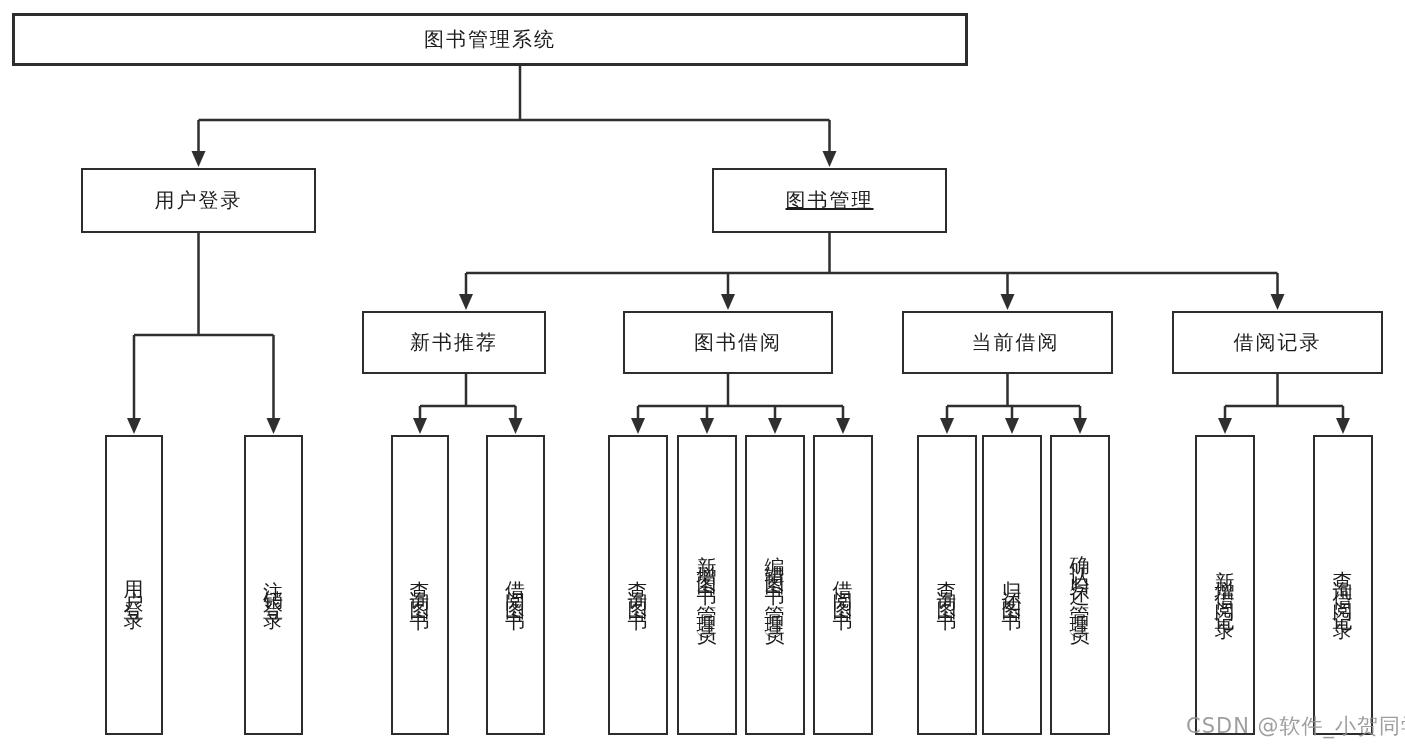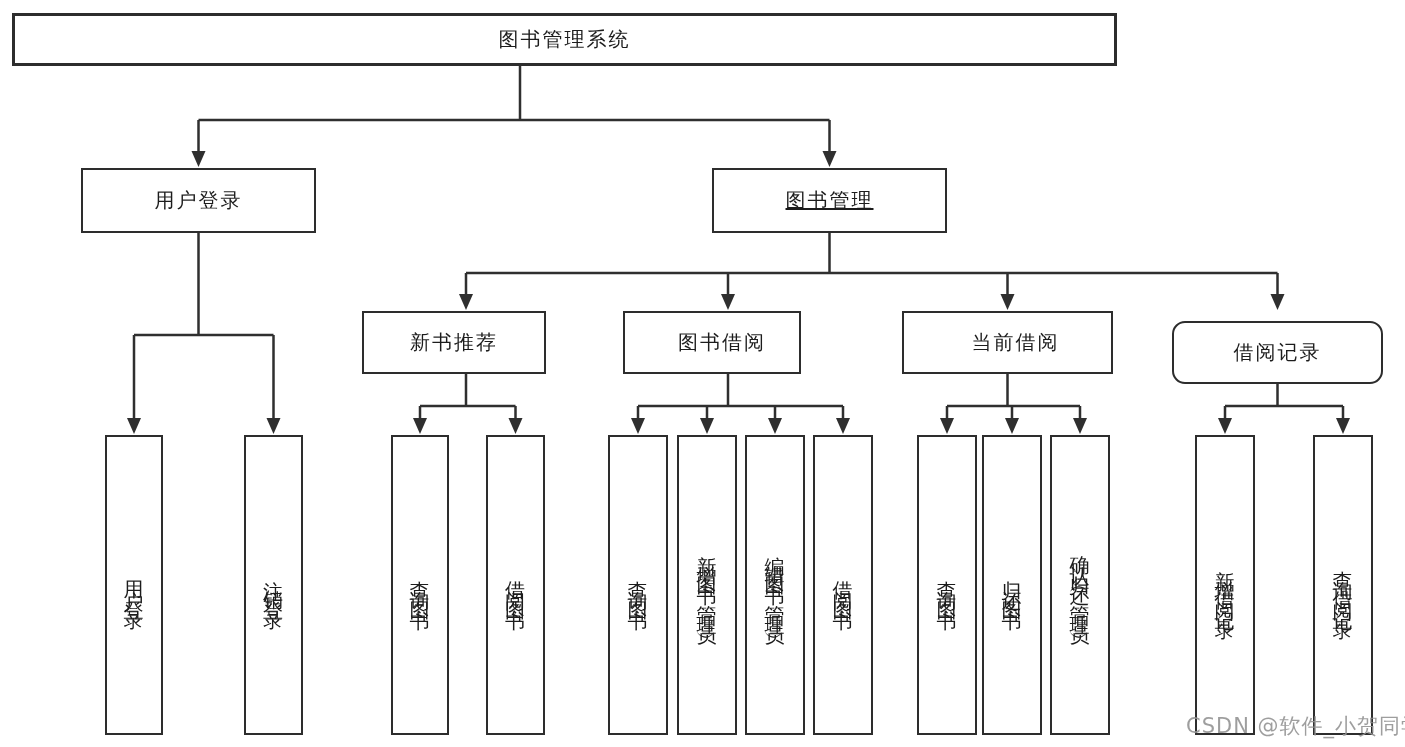--- a/index.html
+++ b/index.html
@@ -45,29 +45,29 @@
   .watermark {
     position: absolute;
     left: 1186px; top: 712px;
     font-size: 21px;
     letter-spacing: 1px;
     color: rgba(148,148,148,0.9);
     z-index: 5;
     white-space: nowrap;
   }
   
-  #n-root  { left: 12px;  top: 13px;  width: 1105px; height: 53px; }
+  #n-root  { left: 12px;  top: 13px;  width: 956px; height: 53px; }
   
   #n-login { left: 81px;  top: 168px; width: 235px; height: 65px; }
   #n-mgmt  { left: 712px; top: 168px; width: 235px; height: 65px; text-decoration: underline; }
   
   #n-newbook { left: 362px;  top: 311px; width: 184px; height: 63px; }
-  #n-borrow  { left: 623px;  top: 311px; width: 178px; height: 63px; padding-left: 20px; }
+  #n-borrow  { left: 623px;  top: 311px; width: 210px; height: 63px; padding-left: 20px; }
   #n-current { left: 902px;  top: 311px; width: 211px; height: 63px; padding-left: 16px; }
-  #n-records { left: 1172px; top: 321px; width: 211px; height: 63px; border-radius: 13px; }
+  #n-records { left: 1172px; top: 311px; width: 211px; height: 63px; }
   
   .vnode { top: 435px; height: 300px; }
   #lf-login1 { left: 105px;  width: 58px; }
   #lf-login2 { left: 244px;  width: 59px; }
   #lf-nb1    { left: 391px;  width: 58px; }
   #lf-nb2    { left: 486px;  width: 59px; }
   #lf-bb1    { left: 608px;  width: 60px; }
   #lf-bb2    { left: 677px;  width: 60px; }
   #lf-bb3    { left: 745px;  width: 60px; }
   #lf-bb4    { left: 813px;  width: 60px; }

